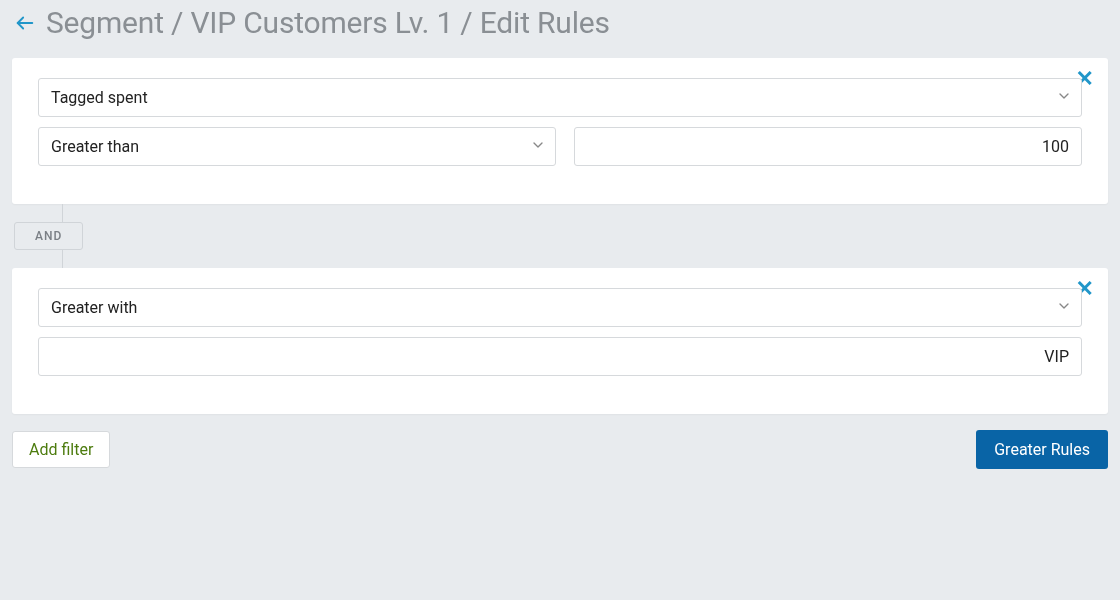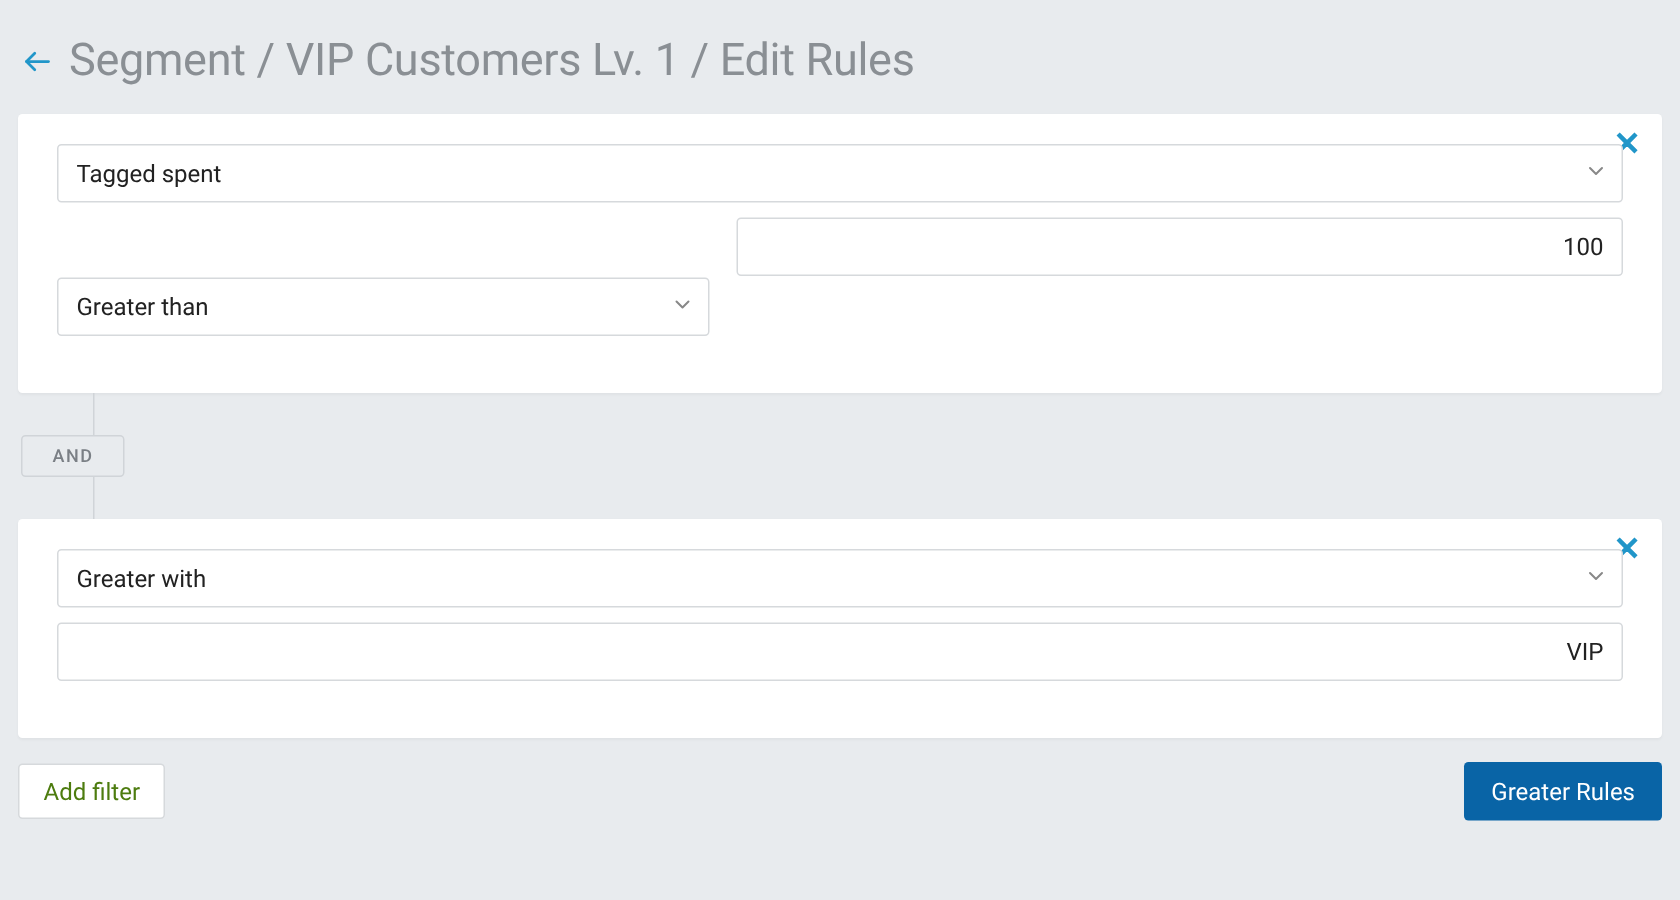--- a/index.html
+++ b/index.html
@@ -6,21 +6,21 @@
     body {
       font-family: -apple-system, BlinkMacSystemFont, "Segoe UI", Roboto, Helvetica, Arial, sans-serif;
       background: #e8ebee;
       width: 1120px;
       height: 600px;
       overflow: hidden;
     }
     .header {
       display: flex;
       align-items: center;
-      padding: 23px 14px 18px 14px;
+      padding: 5px 14px 18px 14px;
       gap: 10px;
     }
     .back-arrow {
       color: #2196c9;
       cursor: pointer;
       display: flex;
       align-items: center;
     }
     .breadcrumb {
       font-size: 30px;
@@ -46,22 +46,21 @@
       font-size: 22px;
       font-weight: 700;
       cursor: pointer;
       line-height: 1;
     }
     .select-wrap {
       position: relative;
       width: 100%;
     }
     .select-wrap.half {
-      width: 435px;
-      margin-top: 40px;
+      width: 518px;
     }
     .select-box, .text-input {
       width: 100%;
       border: 1px solid #d6d9dc;
       border-radius: 3px;
       padding: 9px 12px;
       font-size: 16px;
       color: #222;
       background: #fff;
       font-family: inherit;
@@ -79,21 +78,21 @@
     }
     .row {
       display: flex;
       gap: 18px;
       margin-top: 10px;
     }
     .row .select-wrap, .row .input-wrap { flex-shrink: 0; }
     .input-wrap { flex: 1; }
     .connector-area {
       position: relative;
-      height: 84px;
+      height: 64px;
     }
     .connector-line {
       position: absolute;
       left: 50px;
       top: 0;
       bottom: 0;
       width: 1px;
       background: #d0d4d8;
     }
     .and-pill {

